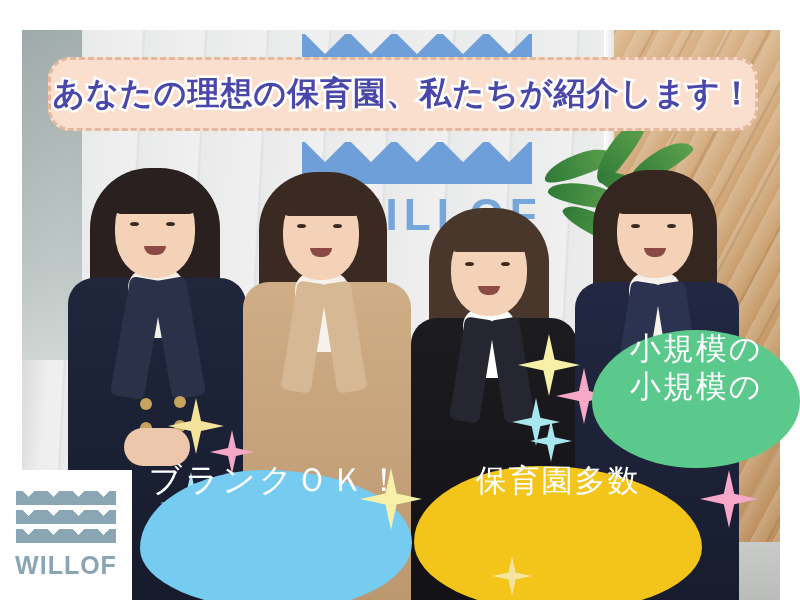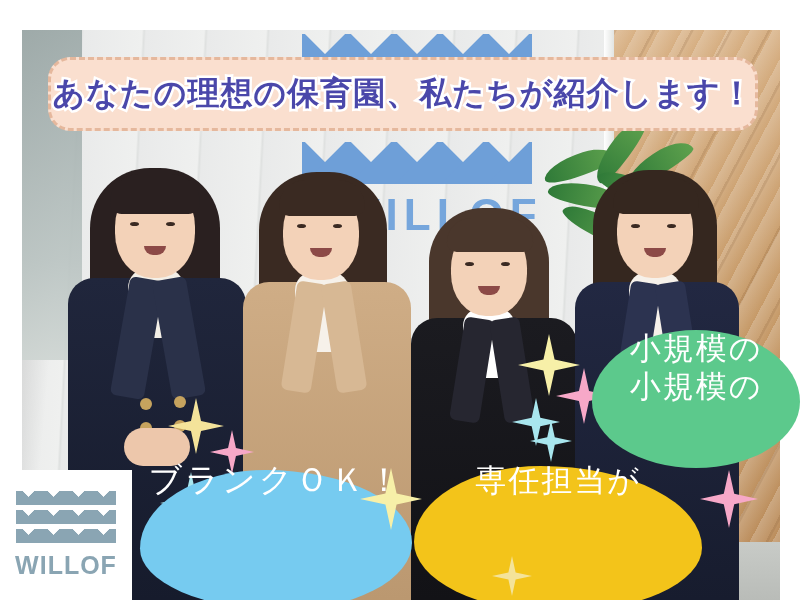--- a/index.html
+++ b/index.html
@@ -271,21 +271,21 @@
       <span>小規模の</span>
     </span>
   </div>
 
   <div class="bubble" id="bubble-blue" style="background: rgb(118, 203, 240); color: rgb(255, 255, 255);">
     <span class="t">ブランクＯＫ！</span>
   </div>
 
   <div class="bubble" id="bubble-yellow" style="background: rgb(243, 196, 26); color: rgb(255, 255, 255);">
     <span class="t">
-      <span>専任担当が</span><br>
+      <span>保育園多数</span><br>
     </span>
   </div>
 
   <div id="sparkle-layer-top">
       <div class="spark" style="left: 360px; top: 468px; width: 62px; height: 62px;">
         <i style="background: rgb(247, 240, 168);"></i>
       </div>
       <div class="spark" style="left: 700px; top: 470px; width: 58px; height: 58px;">
         <i style="background: rgb(247, 168, 200);"></i>
       </div>

